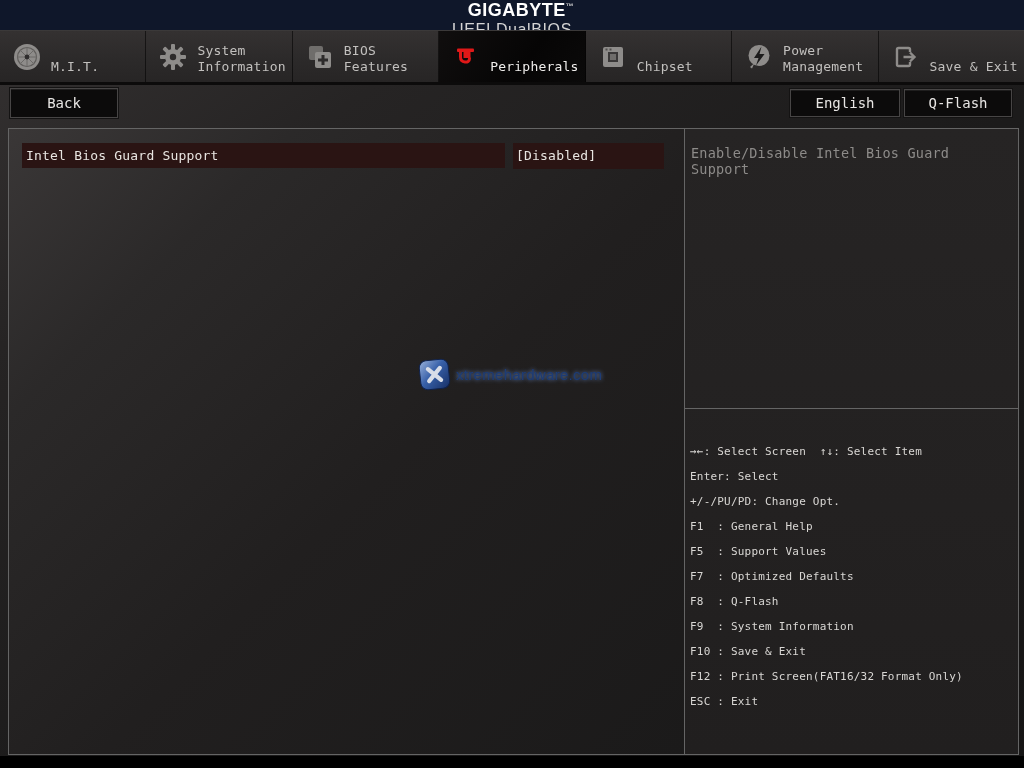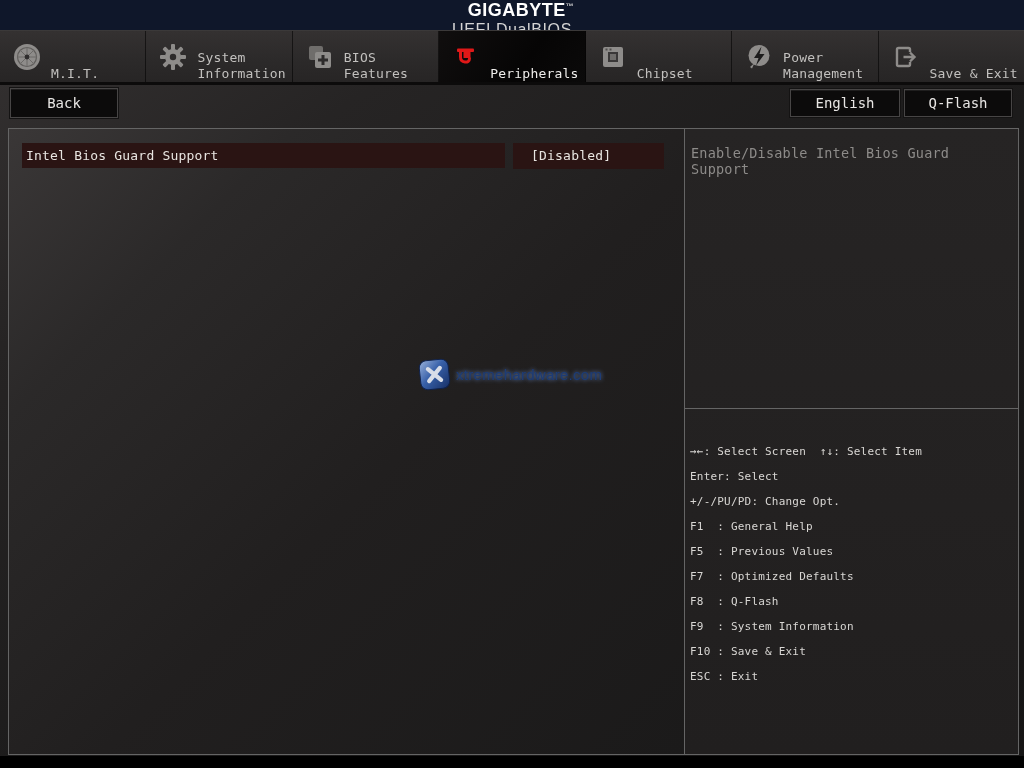--- a/index.html
+++ b/index.html
@@ -41,21 +41,21 @@
     flex:1 1 0; position:relative; display:flex; cursor:default;
     background:linear-gradient(180deg,#343131 0%, #2c2a2a 55%, #272525 100%);
     border-right:1px solid rgba(0,0,0,0.55);
   }
   .tab:last-child { border-right:none; }
   .tab.active {
     background:linear-gradient(125deg,#100e0e 0%, #060505 60%, #0b0a0a 100%);
   }
   .tab-icon { align-self:center; margin-left:12px; width:30px; height:30px; flex:0 0 30px; }
   .tab-label {
-    align-self:flex-end; margin-left:9px; 
+    align-self:flex-end; margin-left:9px; padding-bottom:7px;
     width:94px; font-size:13px; line-height:16px; color:#c2c0be; letter-spacing:0.2px;
   }
   .tab.active .tab-label { color:#efedeb; }
 
   
   .btn {
     position:absolute; background:#0c0b0b; border:1px solid #474545;
     box-shadow:inset 0 1px 0 rgba(255,255,255,0.08), 0 0 0 1px #141313;
     color:#e8e6e4; font-family:"DejaVu Sans Mono", monospace; font-size:14px;
     display:flex; align-items:center; justify-content:center; cursor:pointer;
@@ -81,21 +81,21 @@
 
   
   .setting-label-box {
     position:absolute; left:13px; top:14px; width:483px; height:25px;
     background:#2a1413; color:#e8e5e1; font-size:13px; line-height:25px;
     padding-left:4px; letter-spacing:0.2px; cursor:pointer;
   }
   .setting-value-box {
     position:absolute; left:504px; top:14px; width:151px; height:26px;
     background:#2a1413; color:#e8e5e1; font-size:13px; line-height:25px;
-    padding-left:18px; letter-spacing:0.2px; cursor:pointer;
+    padding-left:3px; letter-spacing:0.2px; cursor:pointer;
   }
 
   
   .watermark {
     position:absolute; left:410px; top:230px; display:flex; align-items:center;
     opacity:0.92; pointer-events:none;
   }
   .wm-icon { width:31px; height:31px; transform:rotate(-6deg); }
   .wm-text {
     margin-left:6px; font-family:"Liberation Sans", sans-serif; font-weight:normal;
@@ -255,22 +255,23 @@
     </section>
 
     <aside class="help-panel">
       <div class="help-desc">Enable/Disable Intel Bios Guard Support</div>
 
       <div class="help-keys">
         <div class="key-line">→←: Select Screen  ↑↓: Select Item</div>
         <div class="key-line">Enter: Select</div>
         <div class="key-line">+/-/PU/PD: Change Opt.</div>
         <div class="key-line">F1  : General Help</div>
-        <div class="key-line">F5  : Previous Values</div>
+        <div class="key-line">F5  : Support Values</div>
         <div class="key-line">F7  : Optimized Defaults</div>
         <div class="key-line">F8  : Q-Flash</div>
         <div class="key-line">F9  : System Information</div>
         <div class="key-line">F10 : Save &amp; Exit</div>
+        <div class="key-line">F12 : Print Screen(FAT16/32 Format Only)</div>
         <div class="key-line">ESC : Exit</div>
       </div>
     </aside>
   </div>
 </div>
 
 </body></html>

